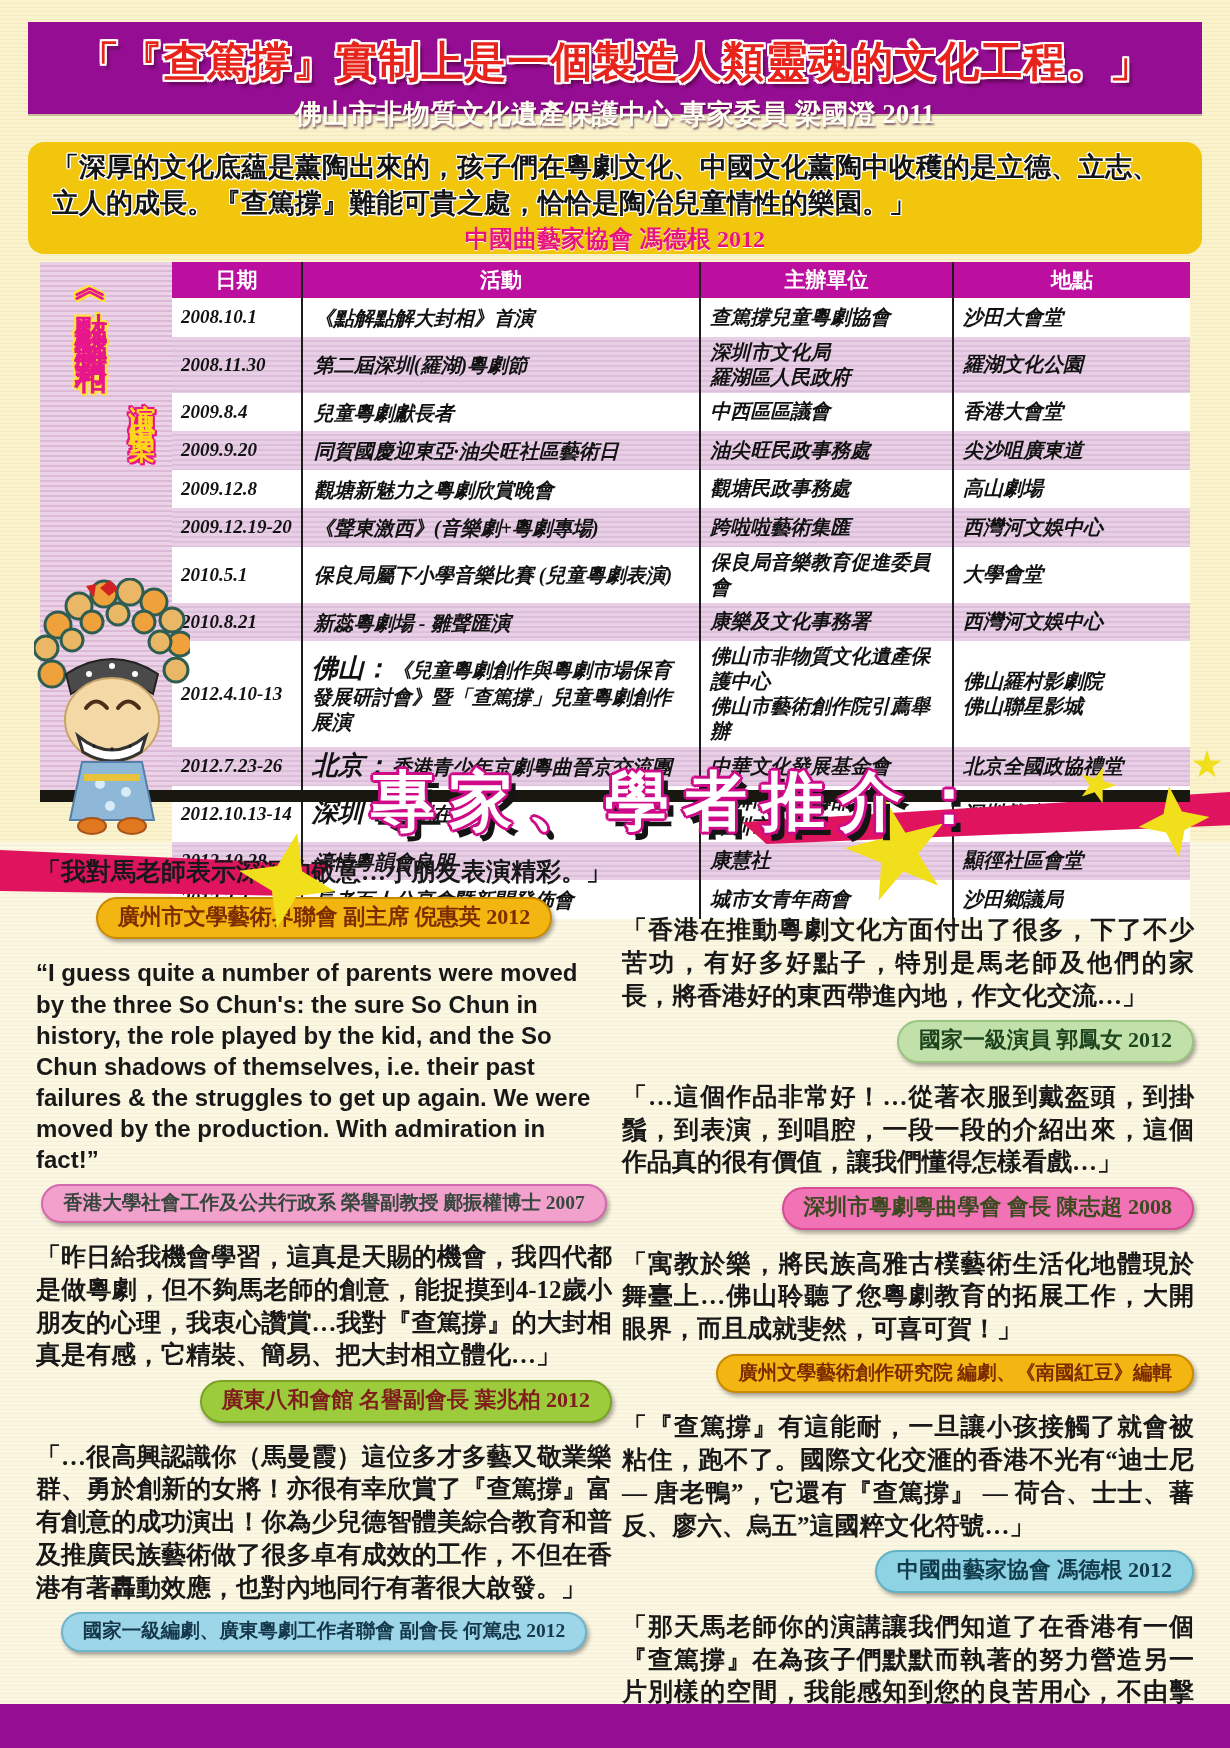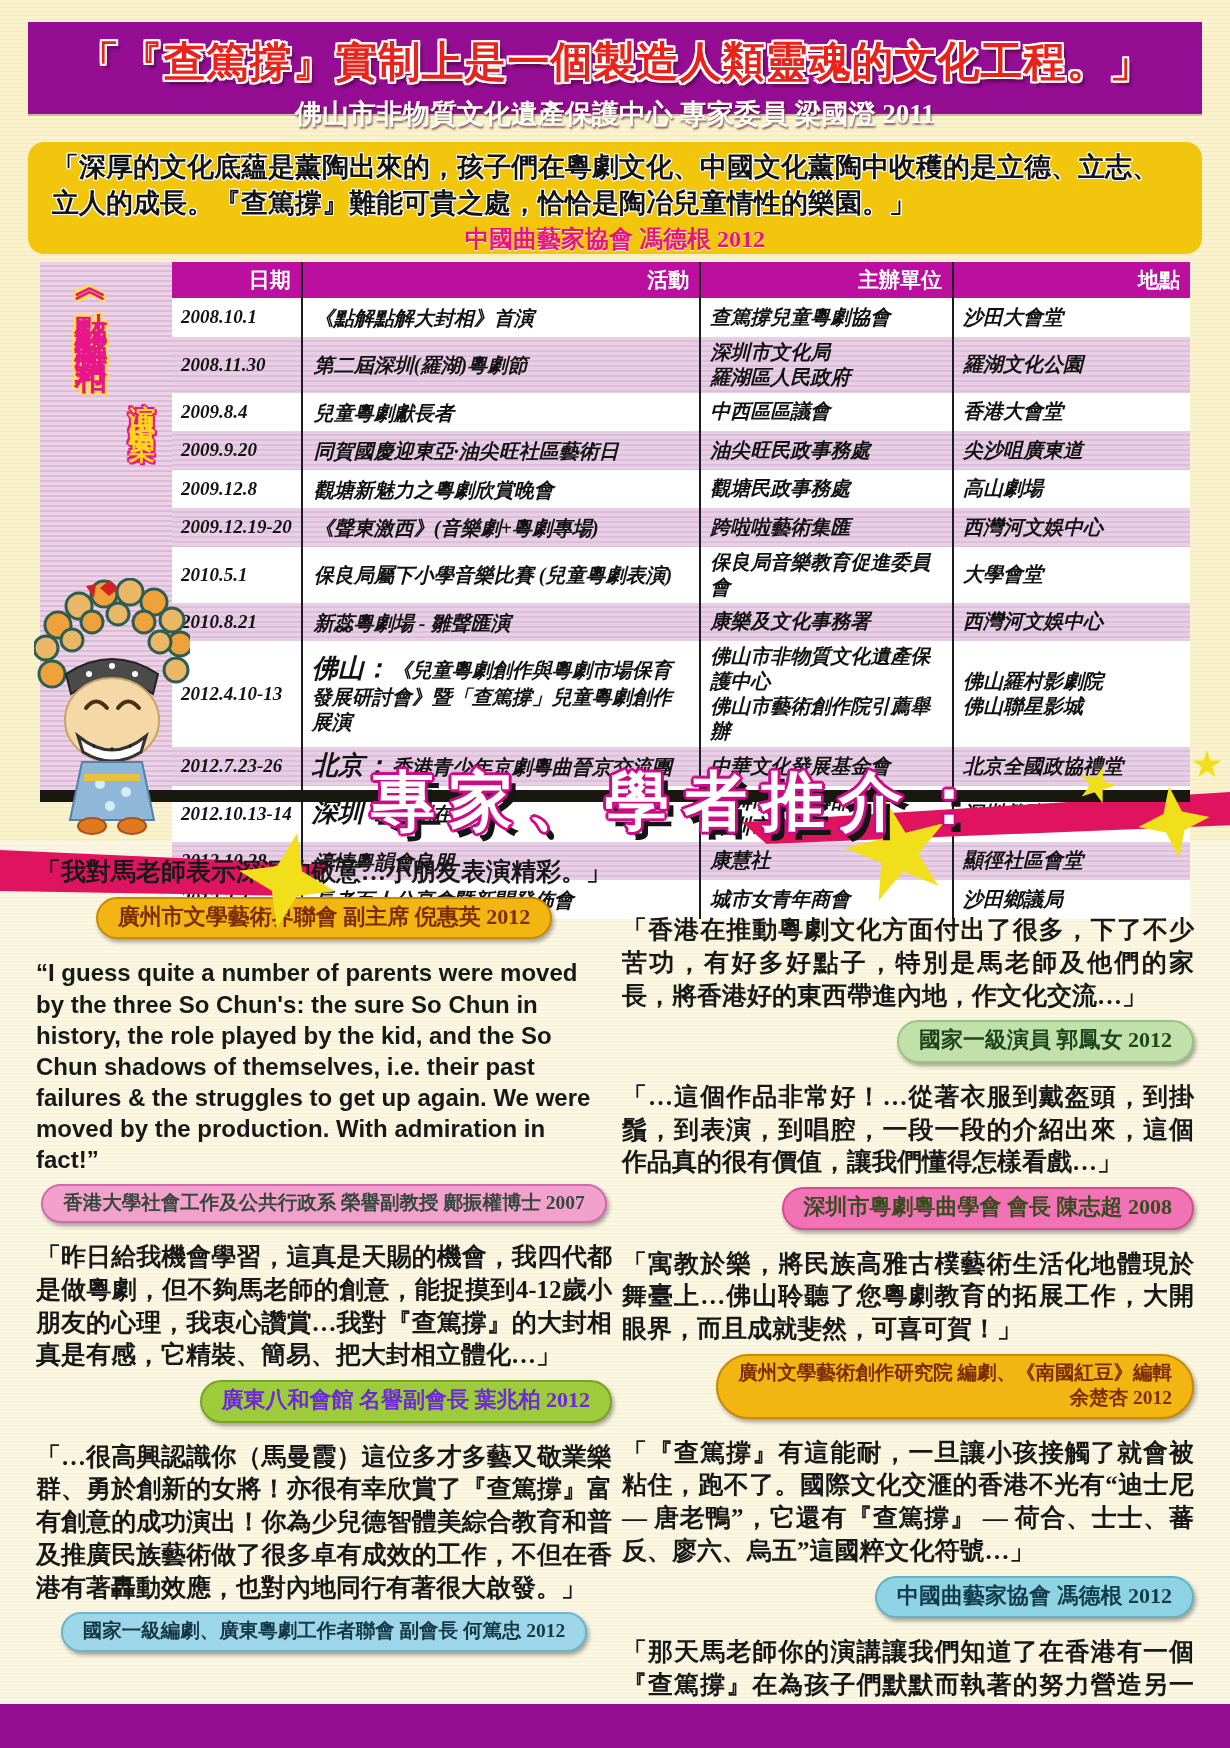--- a/index.html
+++ b/index.html
@@ -31,21 +31,21 @@
   .archive{position:absolute;left:40px;top:262px;width:1150px;height:528px;display:flex;z-index:2;}
   .side{position:relative;width:132px;flex:0 0 132px;
         background:repeating-linear-gradient(180deg,#ecd2e6 0 3px,#dcb9d6 3px 5px);}
   .v-main{position:absolute;left:28px;top:16px;writing-mode:vertical-rl;font-size:33px;font-weight:900;
         color:#e8168c;letter-spacing:8px;
         text-shadow:-2px 0 #ffe23c,2px 0 #ffe23c,0 -2px #ffe23c,0 2px #ffe23c,2px 2px #ffe23c,-2px -2px #ffe23c;}
   .v-sub{position:absolute;left:84px;top:120px;writing-mode:vertical-rl;font-size:27px;font-weight:900;
         color:#ffd61c;letter-spacing:10px;
         text-shadow:-2px 0 #e8168c,2px 0 #e8168c,0 -2px #e8168c,0 2px #e8168c,2px 2px #e8168c,-2px -2px #e8168c;}
   table.archive-table{flex:1;border-collapse:collapse;table-layout:fixed;height:100%;background:#fff;}
-  .archive-table th{background:#bd0f9f;color:#fff;font-size:21px;font-weight:900;text-align:right;
+  .archive-table th{background:#bd0f9f;color:#fff;font-size:21px;font-weight:900;text-align:center;
         padding:4px 10px;border-left:2px solid #1c1c1c;}
   .archive-table th:first-child{border-left:none;}
   .archive-table td{font-size:20px;font-weight:700;color:#121212;padding:3px 9px;vertical-align:middle;
         border-left:2px solid #1c1c1c;line-height:1.25;white-space:pre-line;font-style:italic;}
   .archive-table td:first-child{border-left:none;font-size:19px;white-space:nowrap;}
   .archive-table tr.striped td{background:repeating-linear-gradient(180deg,#e9cfe6 0 3px,#dcbfdb 3px 5px);}
   .city{font-size:26px;font-weight:900;margin-right:2px;}
   .black-bar{position:absolute;left:40px;top:790px;width:1150px;height:12px;background:#181810;z-index:3;}
 
   
@@ -75,21 +75,21 @@
   .quote.en{font-family:"Liberation Sans","DejaVu Sans",sans-serif;font-size:24px;line-height:1.3;
         font-weight:600;text-align:left;}
   .pill-row{text-align:right;margin:0 0 18px;}
   .pill-row.center{text-align:center;}
   .pill{display:inline-block;border-radius:999px;padding:4px 20px 6px;font-size:22px;font-weight:900;
         box-shadow:2px 3px 4px rgba(0,0,0,.35);line-height:1.3;text-align:right;}
   .pill span{display:block;}
   .pill-sm{font-size:19.5px;}
   .p-gold{background:#f2b511;border:2px solid #c98a00;color:#7c2d00;}
   .p-pink{background:#f2a0cc;border:2px solid #d46aae;color:#37473d;}
-  .p-green{background:#9ccb3b;border:2px solid #79a227;color:#6d28d9;}
+  .p-green{background:#9ccb3b;border:2px solid #79a227;color:#7f1d1d;}
   .p-blue{background:#9dd6e8;border:2px solid #6db4cc;color:#15394a;}
   .p-palegreen{background:#c2e0aa;border:2px solid #9ac580;color:#1f451f;}
   .p-hotpink{background:#f272b6;border:2px solid #d84a96;color:#3c4a1f;}
   .p-cyan{background:#8ed3e4;border:2px solid #62b2c8;color:#123c4c;}
 
   .footer-bar{position:absolute;left:0;top:1704px;width:1230px;height:44px;background:#950d93;z-index:2;}
 </style>
 </head>
 <body>
 
@@ -292,21 +292,20 @@
       <span class="pill p-palegreen">國家一級演員 郭鳳女 2012</span>
     </div>
     <p class="quote">「…這個作品非常好！…從著衣服到戴盔頭，到掛鬚，到表演，到唱腔，一段一段的介紹出來，這個作品真的很有價值，讓我們懂得怎樣看戲…」</p>
     <div class="pill-row">
       <span class="pill p-hotpink">深圳市粵劇粵曲學會 會長 陳志超 2008</span>
     </div>
     <p class="quote">「寓教於樂，將民族高雅古樸藝術生活化地體現於舞臺上…佛山聆聽了您粵劇教育的拓展工作，大開眼界，而且成就斐然，可喜可賀！」</p>
     <div class="pill-row">
       <span class="pill p-gold pill-sm">
         <span>廣州文學藝術創作研究院 編劇、《南國紅豆》編輯</span>
-        <span>余楚杏 2012</span>
       </span>
     </div>
     <p class="quote">「『查篤撐』有這能耐，一旦讓小孩接觸了就會被粘住，跑不了。國際文化交滙的香港不光有“迪士尼 — 唐老鴨”，它還有『查篤撐』 — 荷合、士士、蕃反、廖六、烏五”這國粹文化符號…」</p>
     <div class="pill-row">
       <span class="pill p-cyan">中國曲藝家協會 馮德根 2012</span>
     </div>
     <p class="quote">「那天馬老師你的演講讓我們知道了在香港有一個『查篤撐』在為孩子們默默而執著的努力營造另一片別樣的空間，我能感知到您的良苦用心，不由擊掌讚歎！」</p>
 
   </div>
 

